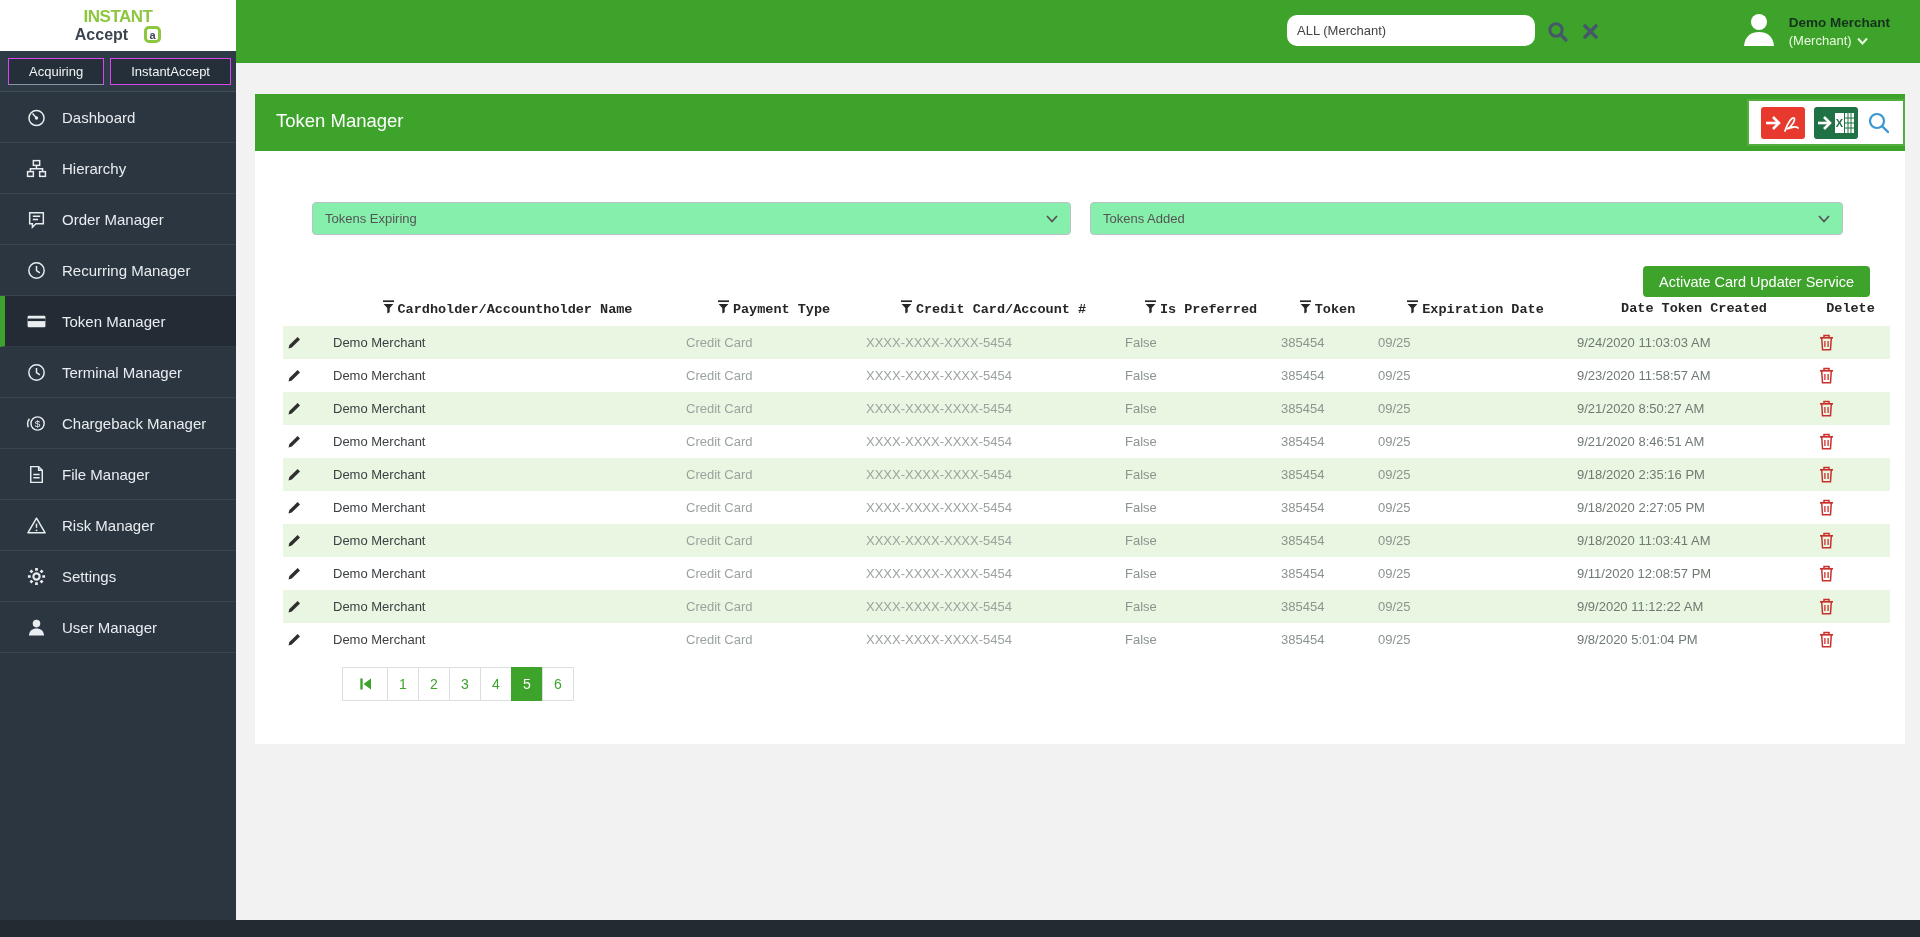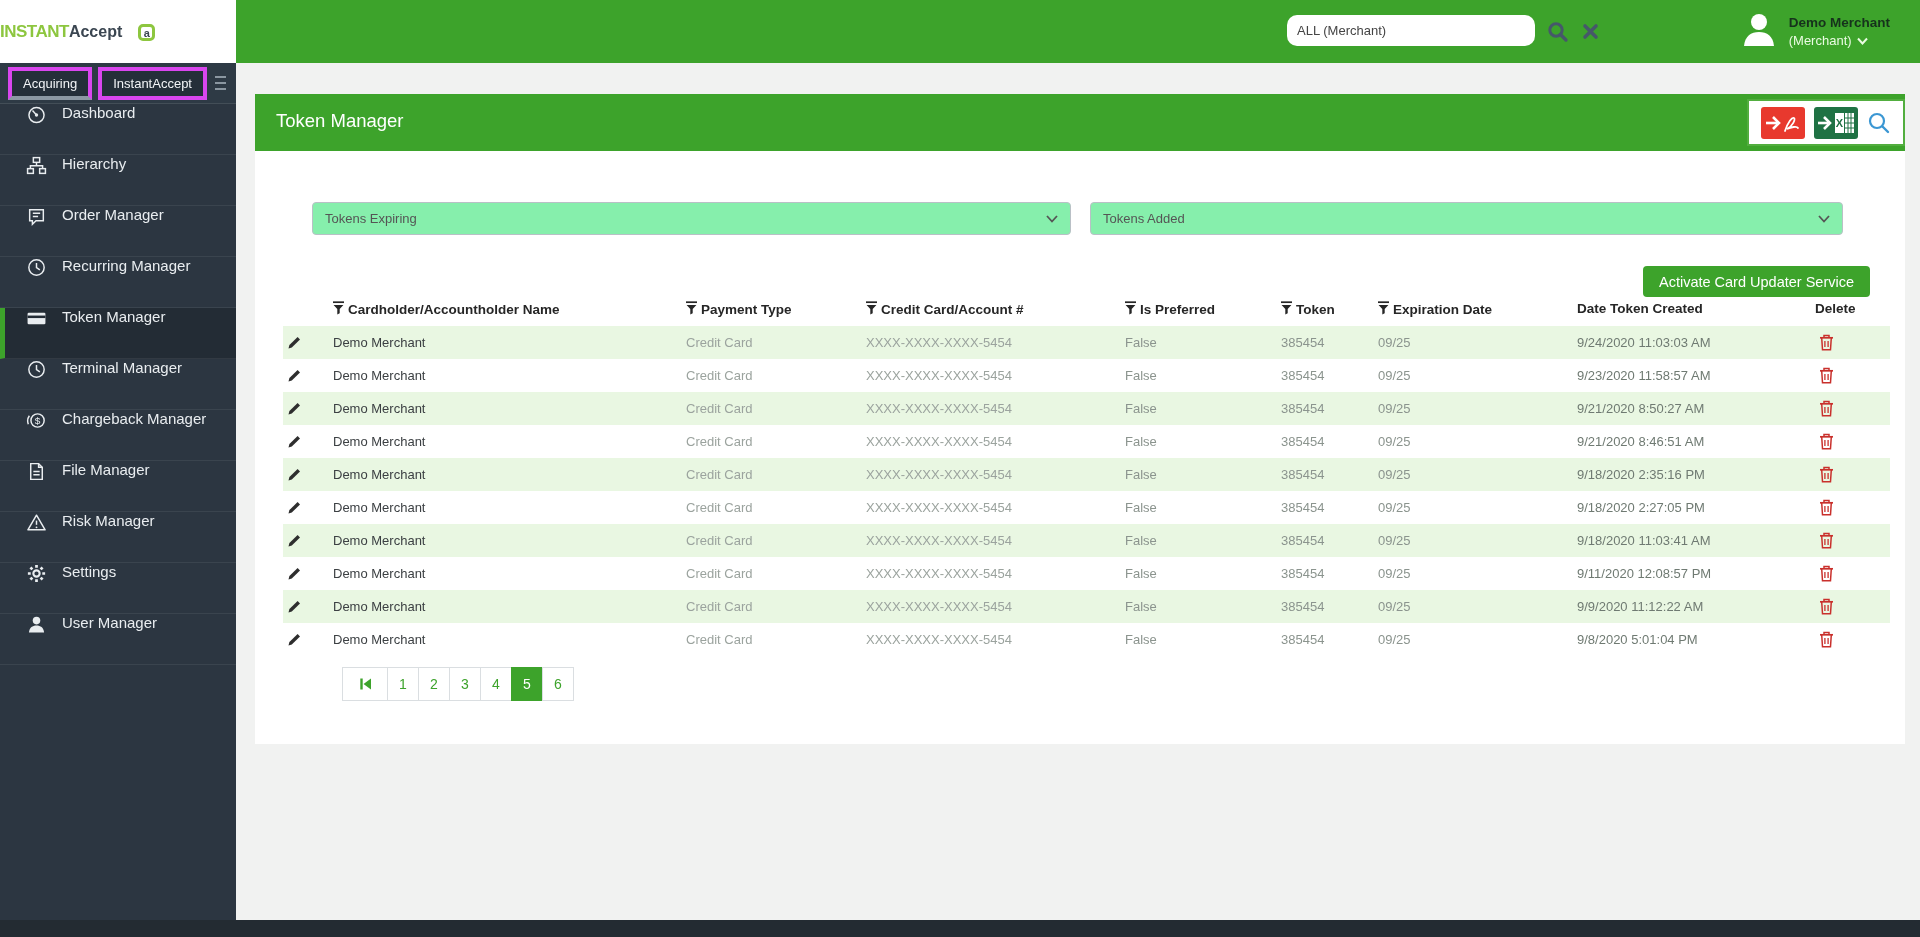--- a/index.html
+++ b/index.html
@@ -1,30 +1,30 @@
 <!DOCTYPE html>
 <html><head>
 <meta charset="utf-8">
 <style>
   * { margin:0; padding:0; box-sizing:border-box; }
   html,body { width:1920px; height:937px; overflow:hidden;
     font-family:"Liberation Sans","DejaVu Sans",sans-serif; background:#f1f2f1; }
 
   
   .sidebar { position:absolute; left:0; top:0; width:236px; height:920px; background:#2c3641; z-index:3; }
-  .logo-area { height:63px; background:#ffffff; display:flex; flex-direction:row; align-items:center; line-height:1; }
+  .logo-area { height:51px; background:#ffffff; display:flex; flex-direction:column; align-items:center; justify-content:center; line-height:1; }
   .logo-top { font-size:17px; font-weight:bold; color:#8dc63f; letter-spacing:-0.5px; }
   .logo-bottom { font-size:16px; font-weight:bold; color:#3b4651; display:flex; align-items:center; gap:16px; margin-top:1px; }
   .logo-badge { display:inline-block; min-width:17px; height:17px; border:3px solid #8dc63f; border-radius:5px; color:#3b4651; font-size:11px; font-weight:bold; text-align:center; line-height:12px; }
   .tabs-row { height:41px; background:#2e3a45; display:flex; align-items:center; padding:0 8px; gap:6px; border-bottom:1px solid rgba(255,255,255,.10); }
-  .tab { background:#242f39; border:4px solid #d946ef; color:#f2f5f7; font-size:13px; padding:5px 11px; cursor:pointer; }
+  .tab { background:#242f39; border:1px solid #d946ef; color:#f2f5f7; font-size:13px; padding:5px 20px; cursor:pointer; }
   .tab.active { border-bottom-color:#8b98a3; }
   .hamburger { margin-left:auto; width:22px; display:flex; flex-direction:column; gap:4px; cursor:pointer; padding:2px; }
   .hamburger div { height:2px; background:#8b97a1; }
-  .menu-item { height:51px; display:flex; gap:15px; padding-left:26px; border-bottom:1px solid rgba(255,255,255,.07); color:#e9edf0; font-size:15px; cursor:pointer; }
+  .menu-item { height:51px; display:flex; align-items:center; gap:15px; padding-left:26px; border-bottom:1px solid rgba(255,255,255,.07); color:#e9edf0; font-size:15px; cursor:pointer; }
   .menu-item .mi-icon { width:21px; height:21px; color:#e9edf0; flex:0 0 21px; display:flex; align-items:center; }
   .menu-item.active { background:#232c35; border-left:5px solid #3da32b; padding-left:21px; }
   .menu-item svg { width:21px; height:21px; }
 
   
   .topbar { position:absolute; left:236px; top:0; width:1684px; height:63px; background:#3da32b; z-index:2; }
   .search-input { position:absolute; left:1051px; top:15px; width:248px; height:31px; border:none; border-radius:10px; background:#fff; padding:0 10px; font-size:13px; color:#444; font-family:inherit; }
   .topbar-ico { position:absolute; top:20px; cursor:pointer; }
   .user-block { position:absolute; right:30px; top:9px; display:flex; align-items:center; gap:9px; cursor:pointer; }
   .user-text { line-height:1.35; }
@@ -43,21 +43,21 @@
   .select-box .sel-label { flex:1; }
   #select-left  { left:57px;  top:51px; width:759px; }
   #select-right { left:835px; top:51px; width:753px; }
   .activate-btn { position:absolute; right:35px; top:115px; height:31px; padding:0 16px; background:#3da32b; border:none; border-radius:4px; color:#fff; font-size:14.5px; font-family:inherit; cursor:pointer; }
 
   
   table { position:absolute; left:28px; top:145px; width:1607px; border-collapse:collapse; table-layout:fixed; }
   col.c-edit{width:50px} col.c-name{width:353px} col.c-payment_type{width:180px}
   col.c-account{width:259px} col.c-preferred{width:156px} col.c-token{width:97px}
   col.c-expiration{width:199px} col.c-created{width:238px} col.c-delete{width:75px}
-  th { height:30px; text-align:left; font-size:13.5px; color:#262626; font-weight:bold; padding:0 4px 6px 0; white-space:nowrap; }
+  th { height:30px; text-align:center; font-size:13.5px; color:#262626; font-weight:bold; padding:0 4px 6px 0; white-space:nowrap;font-family:Liberation Mono, monospace; }
   th .funnel { margin-right:4px; position:relative; top:1px; }
   td { height:33px; font-size:13px; padding:0 4px 0 0; white-space:nowrap; overflow:hidden; }
   tr.alt td { background:#e9f7e2; }
   td.c-name { color:#3c4043; }
   td.c-payment_type, td.c-account { color:#9ba39e; }
   td.c-preferred, td.c-token, td.c-expiration { color:#8b948e; }
   td.c-created { color:#6f7a72; }
   .edit-btn, .del-btn { background:none; border:none; cursor:pointer; padding:2px 4px; display:inline-flex; }
 
   

